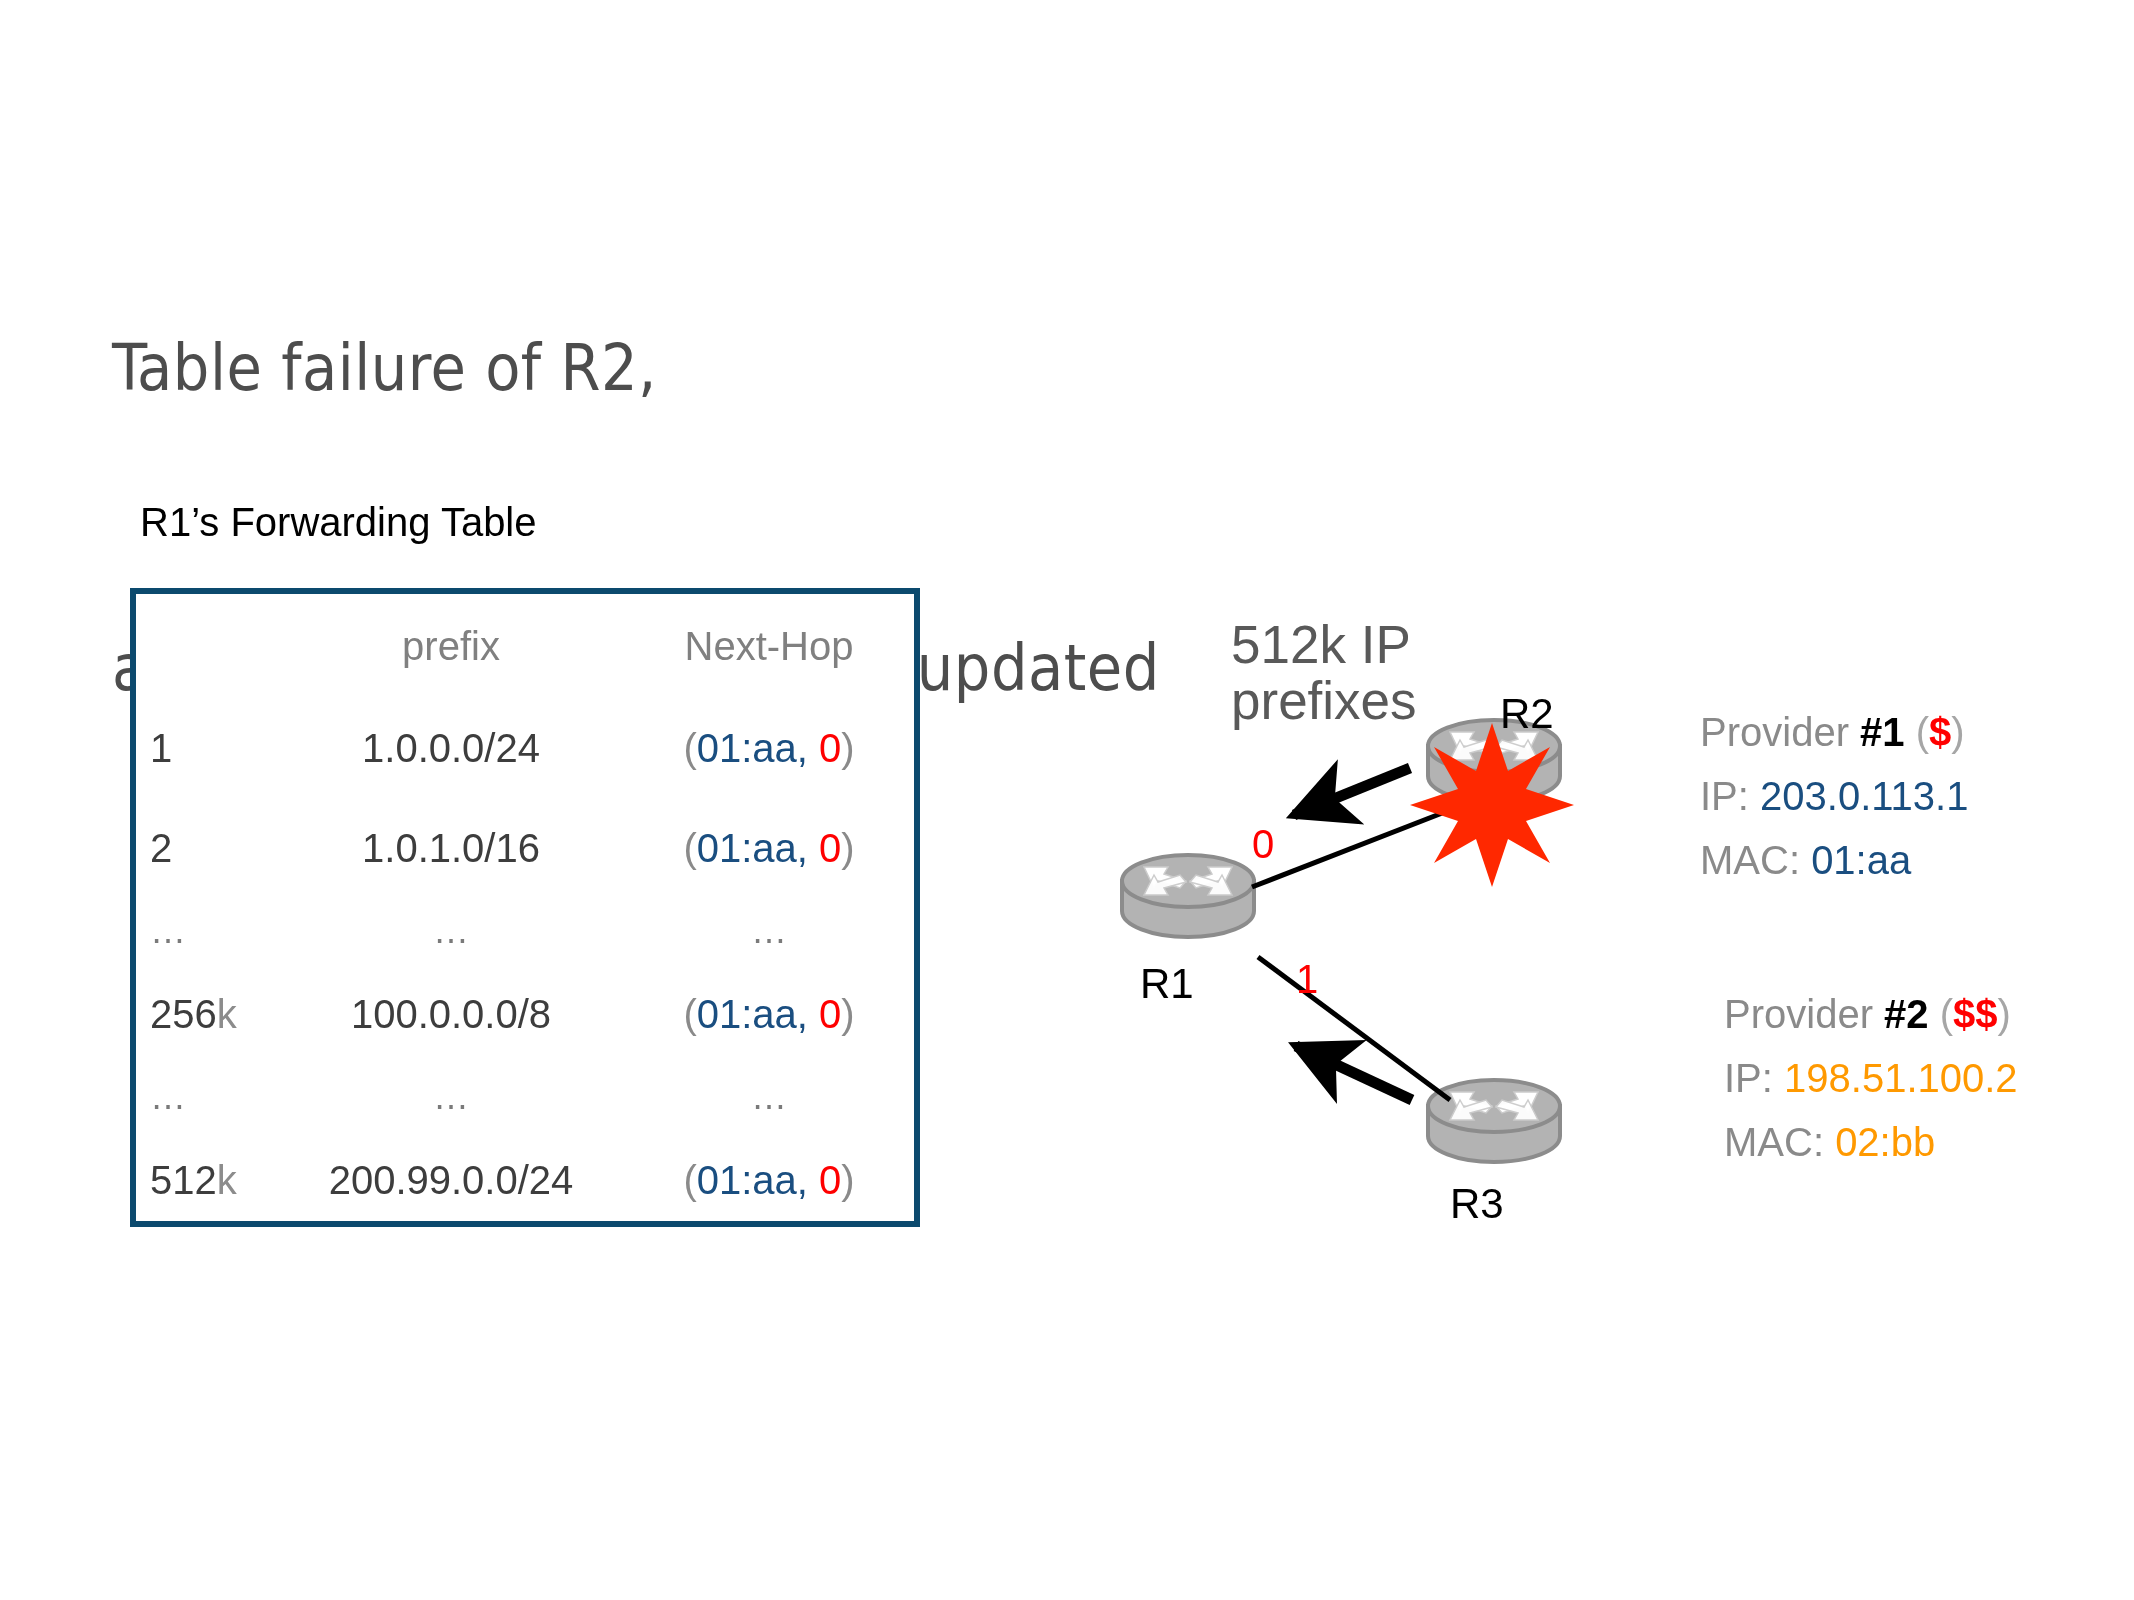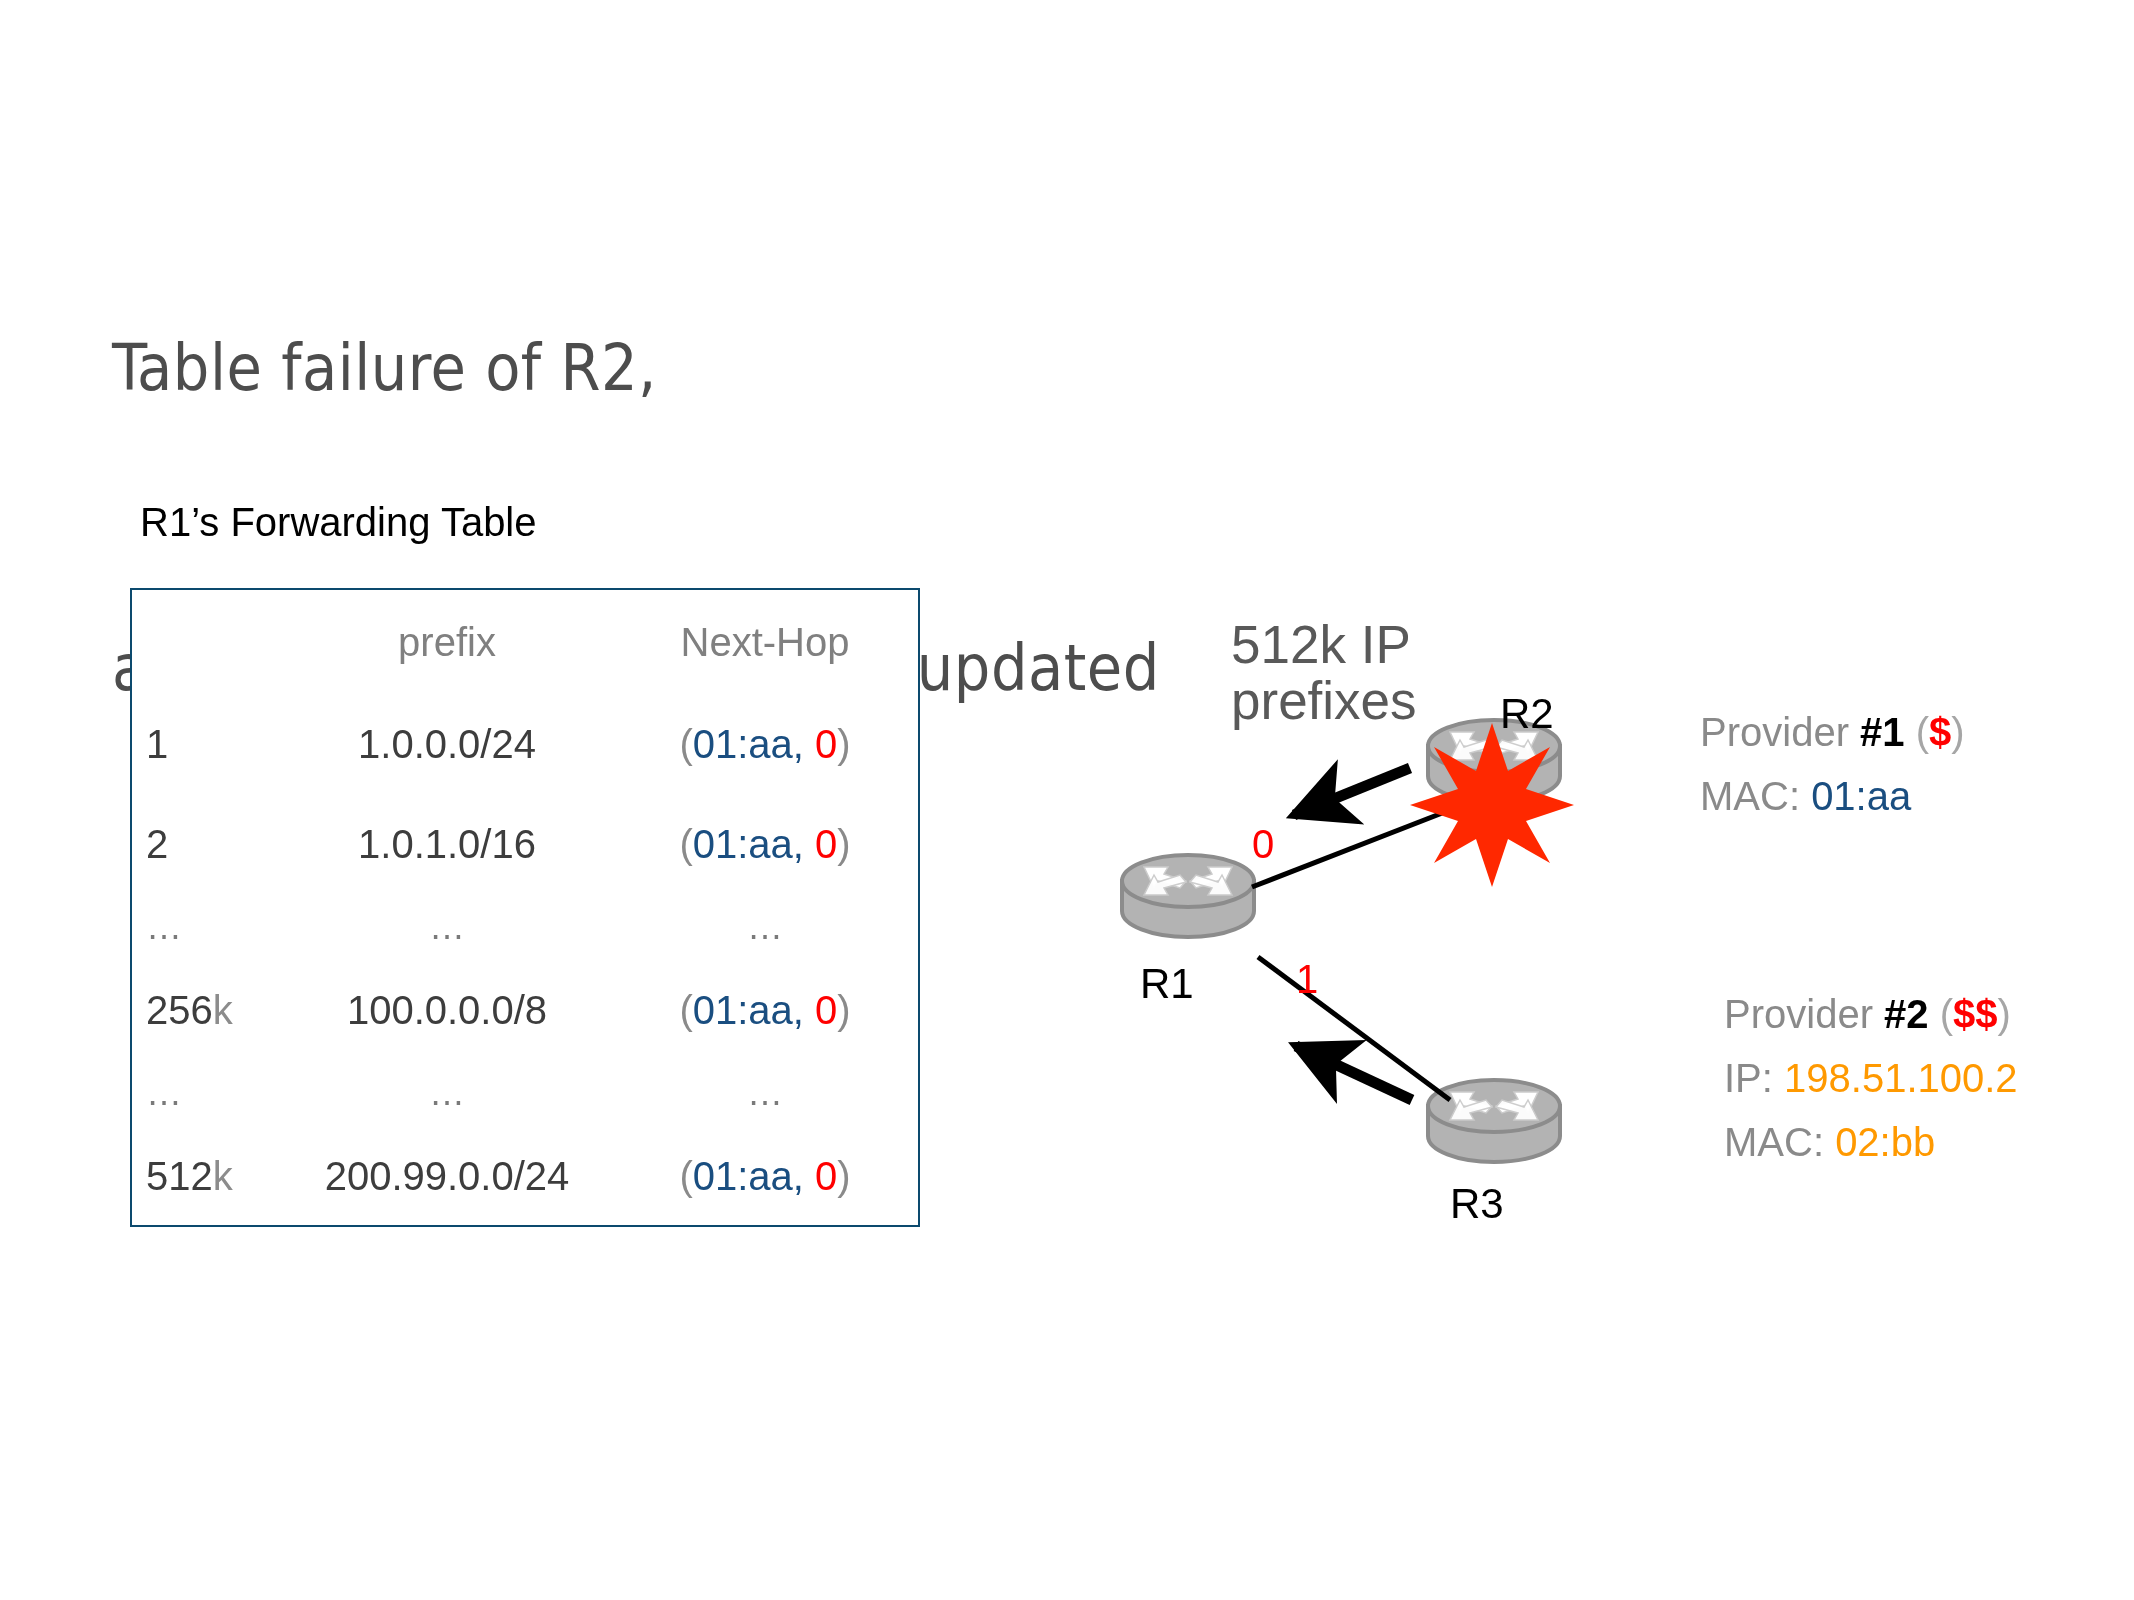--- a/index.html
+++ b/index.html
@@ -40,21 +40,21 @@
     font-size: 40px;
     color: #000000;
     white-space: nowrap;
   }
   #fwd-table-box {
     position: absolute;
     left: 130px;
     top: 588px;
     width: 790px;
     height: 639px;
-    border: 2px solid #0c4a6e;
+    border: 6px solid #0c4a6e;
     box-sizing: border-box;
     background: #ffffff;
     padding-left: 40px;
   }
   #fwd-table {
     position: absolute;
     left: 0;
     top: 0;
     width: 100%;
     border-collapse: collapse;
@@ -265,20 +265,24 @@
   <span class="port-label" style="left:196px; top:397px;">1</span>
 </div>
 
 <div class="provider-block" id="provider-1">
   <div>
     <span class="pv-name">Provider</span>
     <span class="pv-num">#1</span>
     <span class="pv-paren">(</span><span class="pv-cost">$</span><span class="pv-paren">)</span>
   </div>
   <div>
+    <span class="pv-key">IP:</span>
+    <span class="pv-val-blue">203.0.113.1</span>
+  </div>
+  <div>
     <span class="pv-key">MAC:</span>
     <span class="pv-val-blue">01:aa</span>
   </div>
 </div>
 
 <div class="provider-block" id="provider-2">
   <div>
     <span class="pv-name">Provider</span>
     <span class="pv-num">#2</span>
     <span class="pv-paren">(</span><span class="pv-cost">$$</span><span class="pv-paren">)</span>

